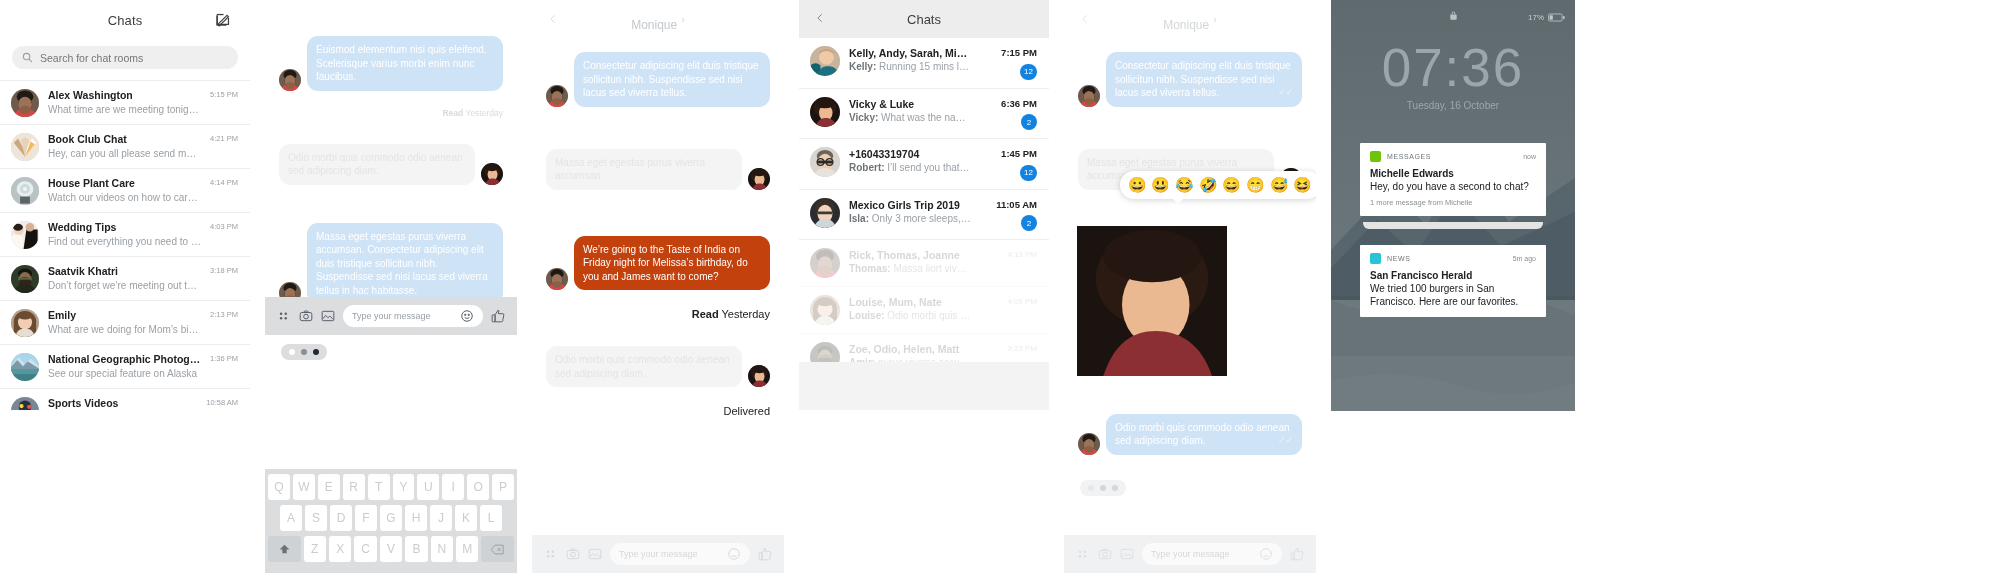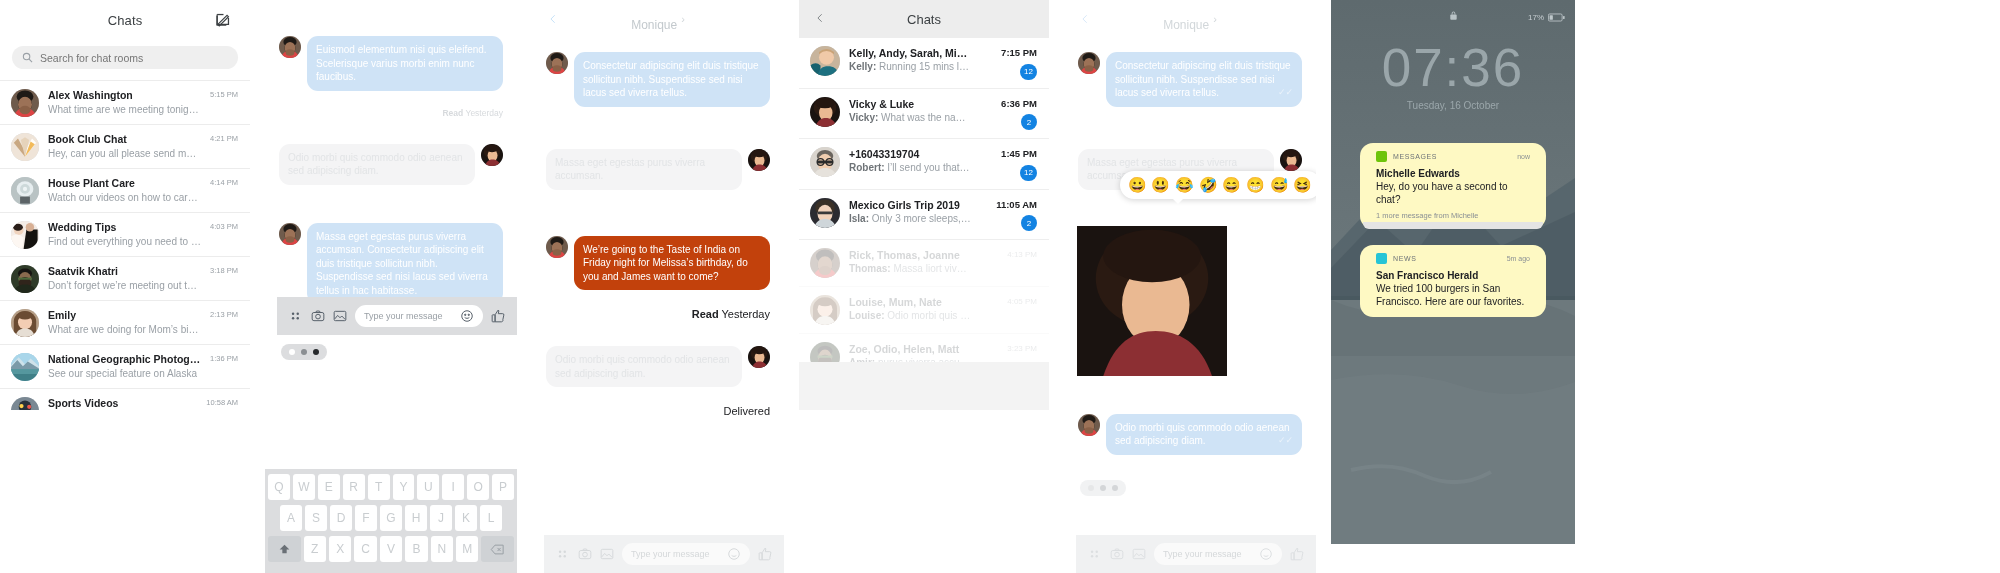--- a/index.html
+++ b/index.html
@@ -46,40 +46,40 @@
 
   
   .conv { position: relative; height: 573px; }
   .conv-header { height: 38px; display: flex; align-items: center; justify-content: center; position: relative; }
   .conv-title { font-size: 12px; color: #c3c9cd; margin-top: 12px; }
   .conv-title.dim { color: #d2d7da; }
   .back-chevron { position: absolute; left: 16px; top: 11px; width: 10px; height: 16px; cursor: pointer; }
   .back-chevron svg { display: block; }
   .title-caret { font-size: 11px; color: #d2d7da; margin-left: 4px; }
 
-  .msg { display: flex; align-items: flex-start; gap: 6px; padding: 12px 14px; margin-top: 14px; }
+  .msg { display: flex; align-items: flex-end; gap: 6px; padding: 12px 14px; margin-top: 14px; }
   .msg.in { justify-content: flex-start; }
   .msg.out { justify-content: flex-end; }
   .msg .av { width: 22px; height: 22px; border-radius: 50%; overflow: hidden; flex: 0 0 auto; background:#d7dadd; }
   .msg .av svg { width: 100%; height: 100%; display: block; }
   .bubble { max-width: 200px; border-radius: 11px; padding: 7px 9px; font-size: 10px; line-height: 13.5px; }
   .bubble.blue { background: #c2410c; color: #ffffff; }
   .bubble.blue-fade { background: #cfe3f6; color: #ffffff; }
   .bubble.grey { background: #f4f4f5; color: #e2e4e6; }
   .receipt { text-align: right; padding: 0 14px; margin-top: 5px; font-size: 10.5px; color: #202124; }
   .receipt.faded { color: #d7dadd; font-size: 8.5px; }
   .receipt b { font-weight: bold; }
   .receipt .light { font-weight: normal; }
   .typing { margin: 13px 0 0 16px; background: #dcdddf; border-radius: 9px; padding: 5px 8px;
       display: inline-flex; gap: 6px; align-items: center; }
   .typing.faint { background: #f1f2f3; }
   .typing i { width: 6px; height: 6px; border-radius: 50%; display: block; }
 
   
-  .composer { position: absolute; left: 12px; right: 0; display: flex; align-items: center; gap: 8px;
+  .composer { position: absolute; left: 0; right: 0; display: flex; align-items: center; gap: 8px;
       padding: 0 12px; height: 38px; background: #dcdddf; }
   .composer.faint { background: #f0f1f2; }
   .composer .cicon { width: 14px; height: 14px; flex: 0 0 auto; }
   .composer .cicon svg { display: block; width: 14px; height: 14px; }
   .composer .field { flex: 1 1 auto; height: 22px; border-radius: 11px; background: #fff;
       display: flex; align-items: center; padding: 0 9px; }
   .composer.faint .field { background: #fafafa; }
   .composer .field span.ph { font-size: 9px; color: #9aa0a6; flex: 1 1 auto; }
   .composer.faint .field span.ph { color: #d5d8da; }
   .kb { position: absolute; left: 0; right: 0; bottom: 0; background: #dcdddf; padding: 5px 3px 6px; }
@@ -115,33 +115,33 @@
       display: flex; gap: 5px; box-shadow: 0 1px 6px rgba(0,0,0,.18); z-index: 5; }
   .react-bar .emo { font-size: 15px; line-height: 18px; cursor: pointer; }
   .react-bar:after { content: ""; position: absolute; bottom: -5px; left: 52px; width: 0; height: 0;
       border-left: 6px solid transparent; border-right: 6px solid transparent; border-top: 6px solid #fff; }
   .photo-msg { position: relative; padding: 0 14px; margin-top: 10px; display: flex;
       justify-content: flex-end; align-items: flex-end; gap: 6px; }
   .photo { width: 186px; height: 142px; border-radius: 8px; overflow: hidden; display: block; }
   .ticks { float: right; font-size: 9px; opacity: .55; margin-left: 6px; }
 
   
-  .lock { position: relative; width: 244px; height: 544px; overflow: hidden; background: #5d686d; }
+  .lock { position: relative; width: 244px; height: 411px; overflow: hidden; background: #5d686d; }
   .lock-bg { position: absolute; inset: 0; }
   .status { position: absolute; top: 8px; left: 0; right: 0; display: flex; align-items: center;
       justify-content: center; }
   .lock-glyph { width: 11px; height: 13px; }
   .batt { position: absolute; right: 10px; top: 8px; display: flex; align-items: center; gap: 4px; }
   .batt-pct { font-size: 8px; color: #c7ced1; }
   .clock { position: absolute; top: 40px; left: 0; right: 0; text-align: center;
       font-size: 53px; color: #9aa6aa; letter-spacing: 2px; line-height: 56px; font-weight: normal; }
   .lock-date { position: absolute; top: 100px; left: 0; right: 0; text-align: center;
       font-size: 10px; color: #9ba7ab; }
-  .notif { position: absolute; left: 29px; width: 186px; background: #fef9c3;
-      border-radius: 13px; padding: 8px 16px 9px; cursor: pointer; }
+  .notif { position: absolute; left: 29px; width: 186px; background: #ffffff;
+      border-radius: 1px; padding: 8px 10px 9px; cursor: pointer; }
   .notif-top { display: flex; align-items: center; gap: 6px; }
   .app-chip { width: 11px; height: 11px; border-radius: 2px; flex: 0 0 auto; }
   .app-name { font-size: 7px; color: #6d7377; letter-spacing: .6px; flex: 1 1 auto; }
   .notif-when { font-size: 7px; color: #8a9094; }
   .notif-title { font-size: 10px; font-weight: bold; color: #202124; margin-top: 5px; line-height: 13px; }
   .notif-body { font-size: 10px; color: #202124; line-height: 13px; }
   .notif-more { font-size: 7.5px; color: #8a9094; margin-top: 5px; }
   .notif-stack { position: absolute; left: 32px; width: 180px; height: 7px; background: #e4e4e4;
       border-radius: 0 0 6px 6px; }
 </style>

